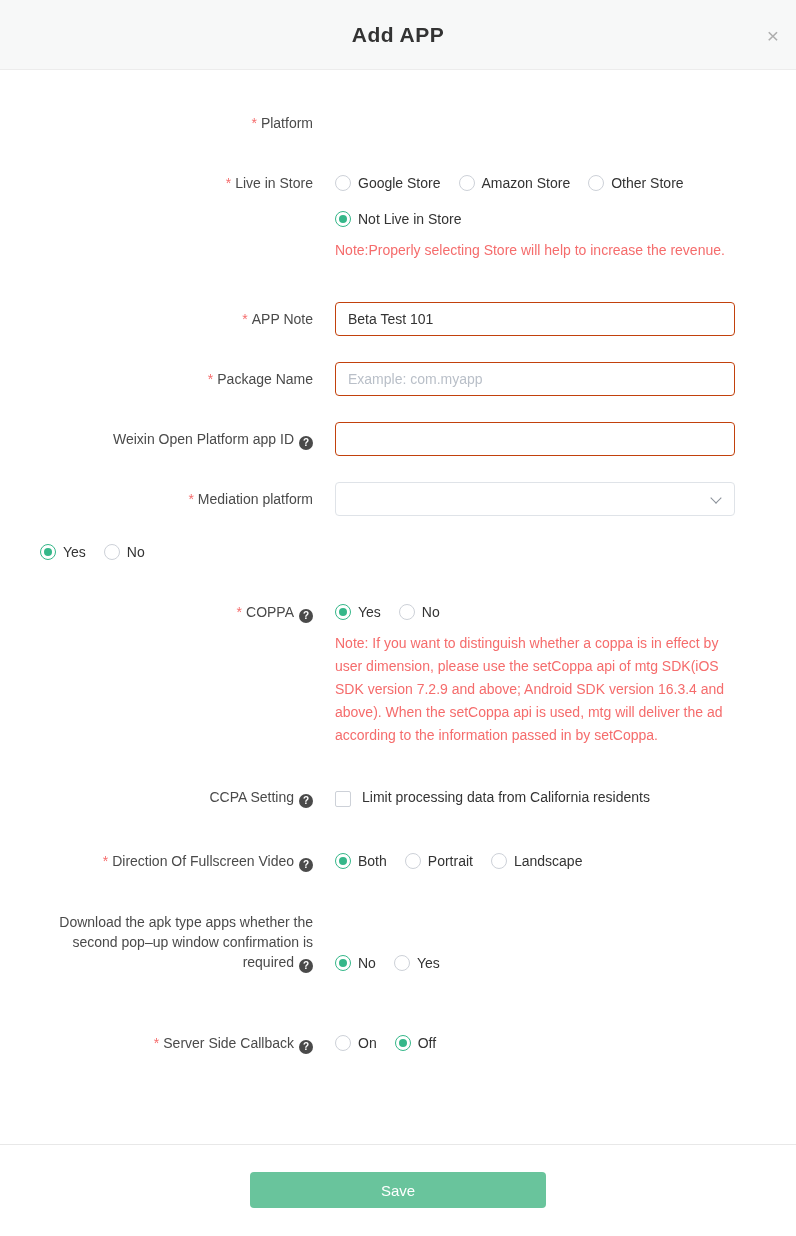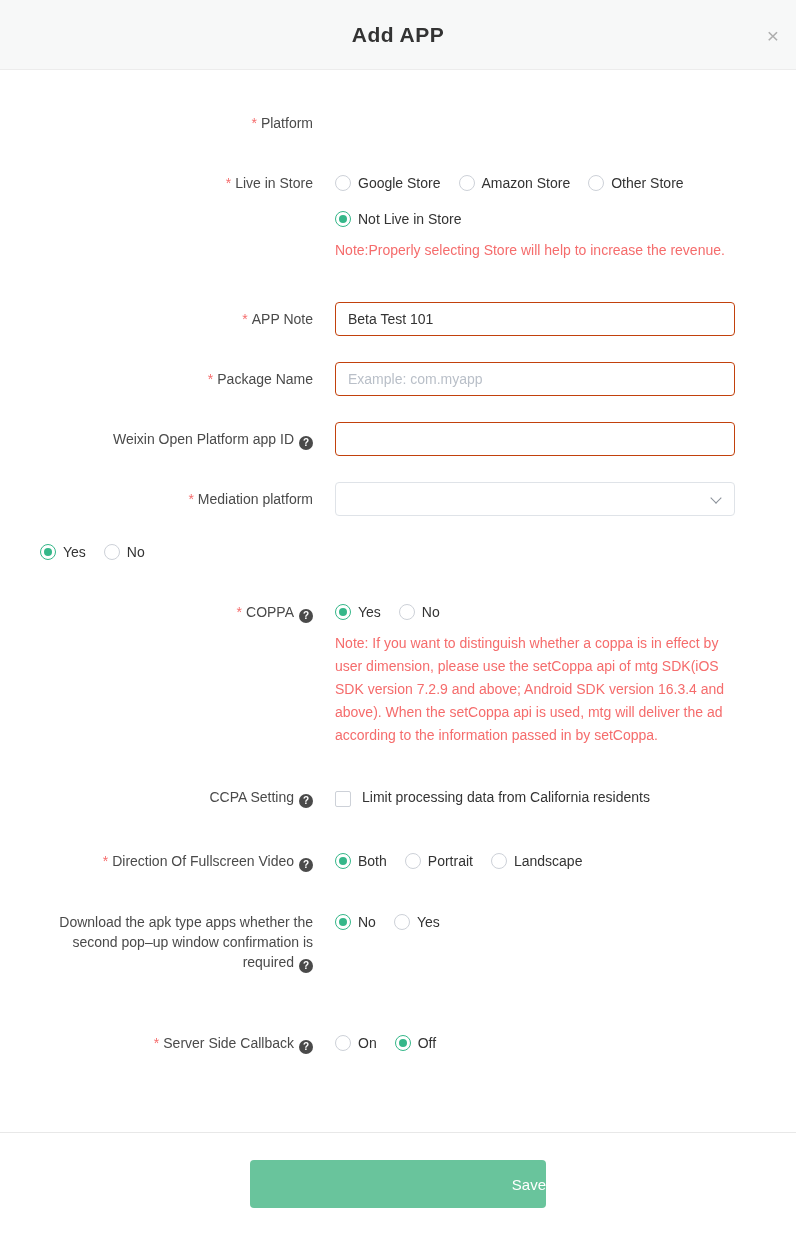--- a/index.html
+++ b/index.html
@@ -40,21 +40,21 @@
     transform: translateY(-50%);
     font-size: 21px;
     color: #aeaeae;
     cursor: pointer;
     line-height: 1;
     font-weight: 400;
   }
   .form-area { padding: 43px 0 0 18px; }
   .row { display: flex; margin-bottom: 40px; }
   .row-input, .row-select { margin-bottom: 26px; }
-  .row-extra { margin-bottom: 60px; }
+  .row-extra { margin-bottom: 60px; align-items: flex-end; }
   .label-col {
     width: 295px;
     text-align: right;
     font-size: 14px;
     color: #4a4a4a;
     line-height: 20px;
     flex-shrink: 0;
   }
   .row-input .label-col, .row-select .label-col { padding-top: 7px; }
   .req { color: var(--red, #f56c6c); margin-right: 4px; }
@@ -144,29 +144,28 @@
   }
   .modal-footer {
     margin-top: auto;
     border-top: 1px solid #e8e8e8;
     padding: 27px 0 28px;
     display: flex;
     justify-content: center;
     flex-shrink: 0;
   }
   .save-btn {
-    width: 296px; height: 48px;
+    width: 296px; height: 36px;
     background: var(--btn-green, #69c49c);
     color: #fff;
     font-size: 15px;
     border: none;
     border-radius: 4px;
     cursor: pointer;
     font-family: inherit;
-    text-align: right;
   }
 </style>
 </head>
 <body>
 
 <div class="modal">
   <div class="modal-header">
     <div class="modal-title">Add APP</div>
     <div class="close-btn">×</div>
   </div>

